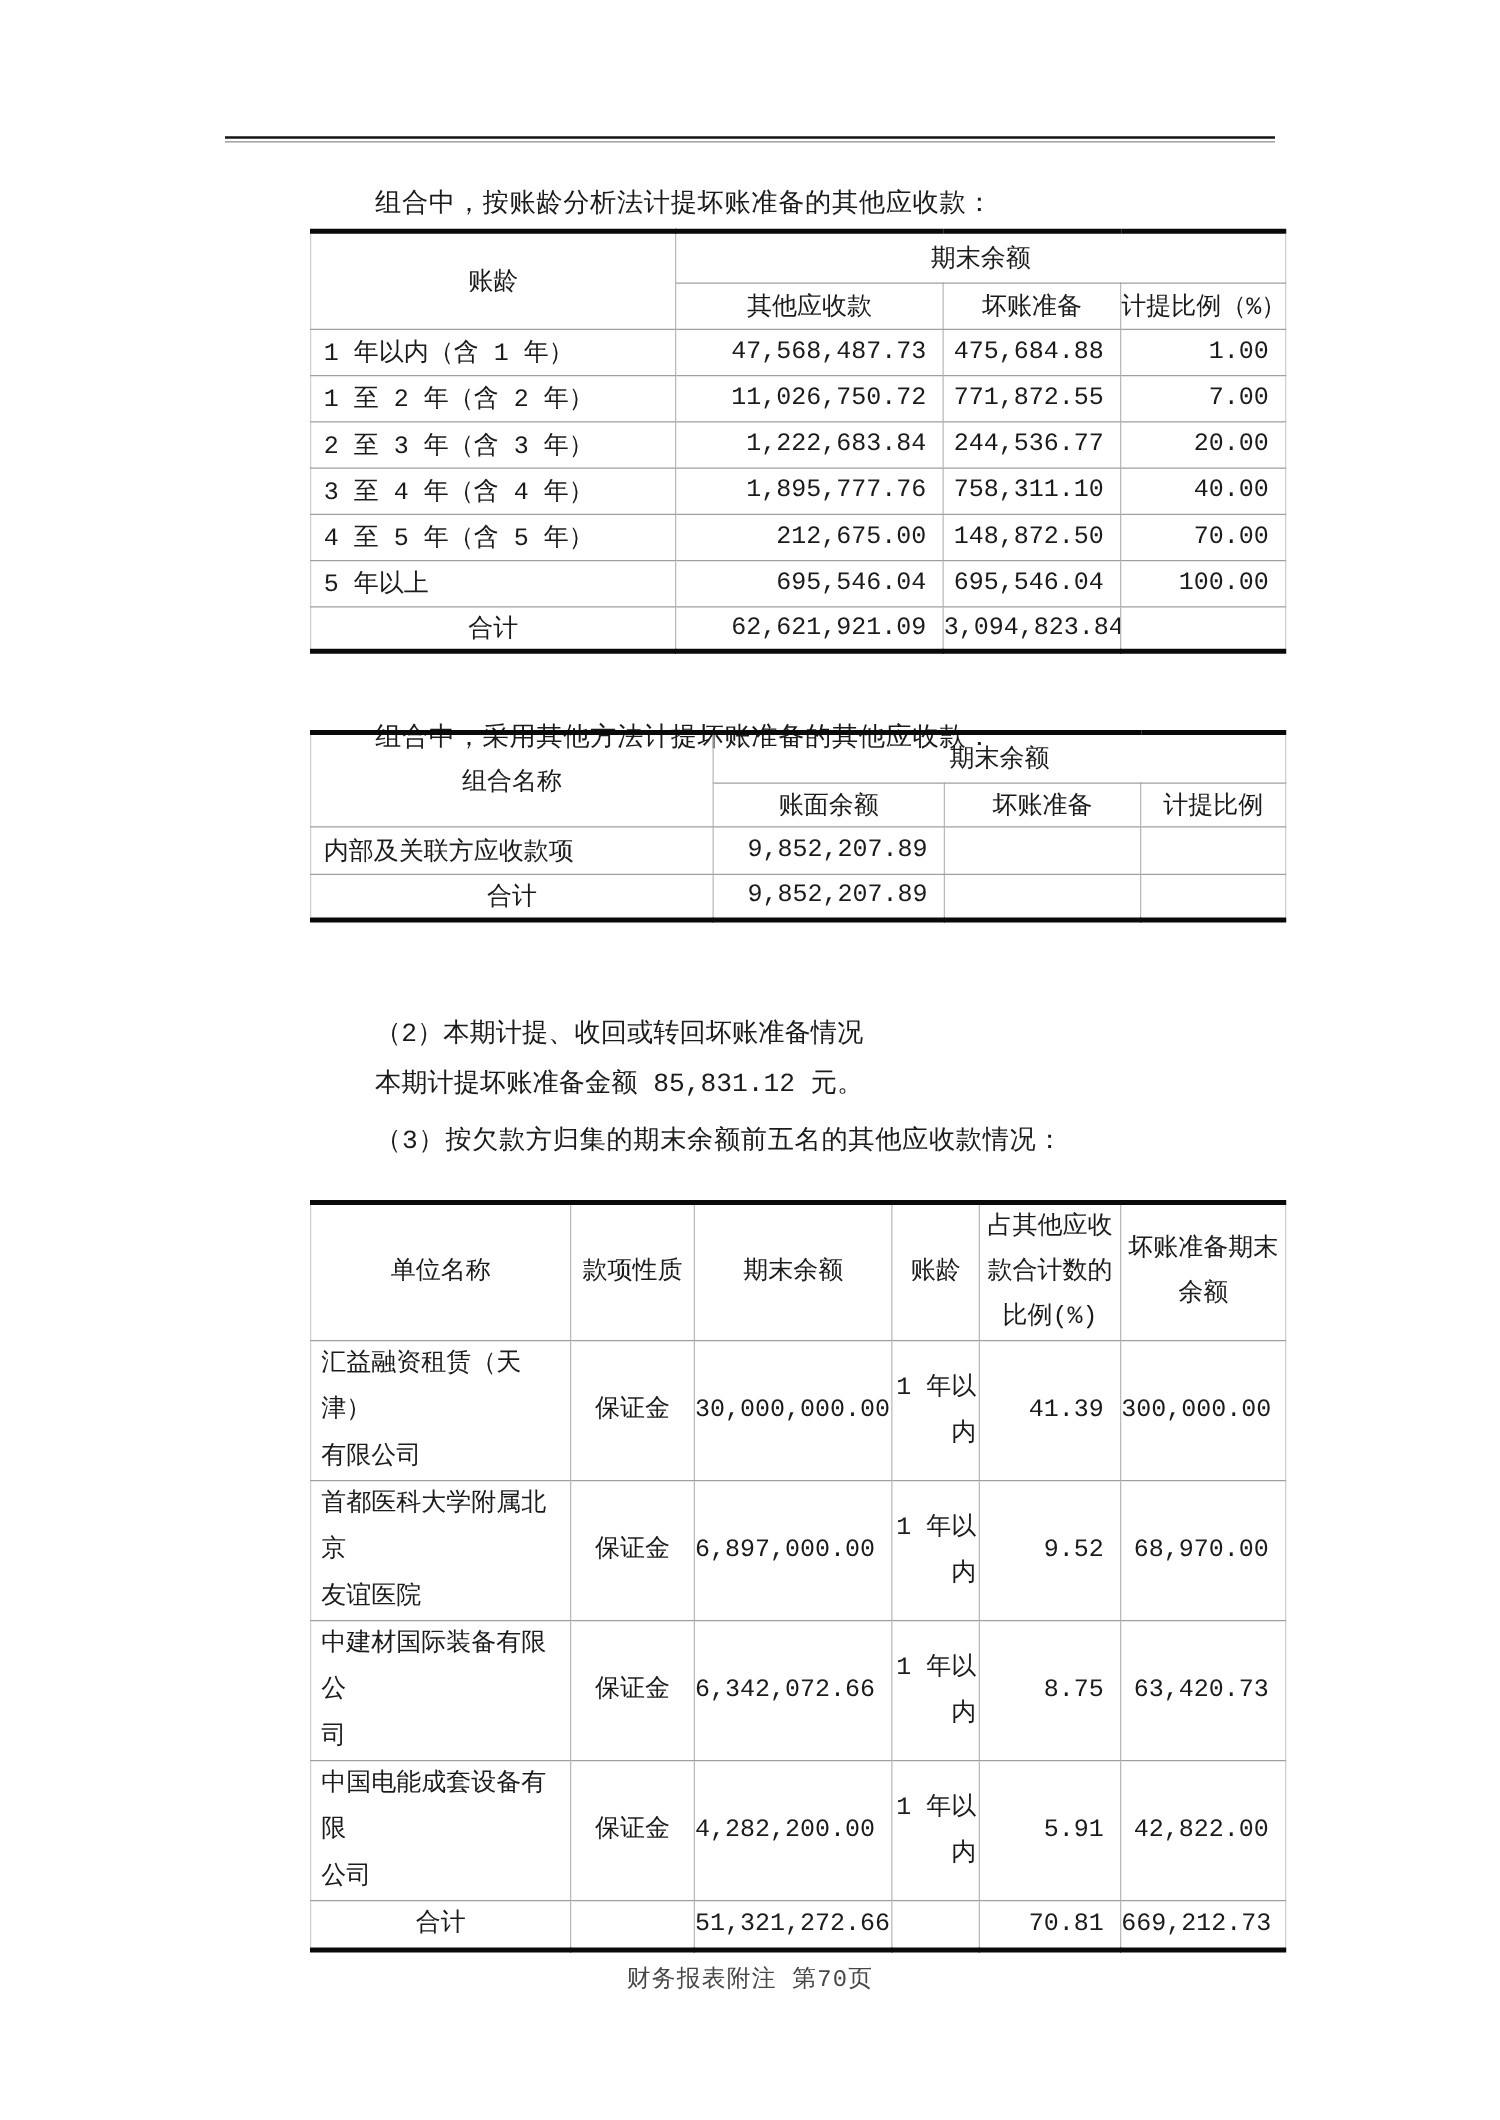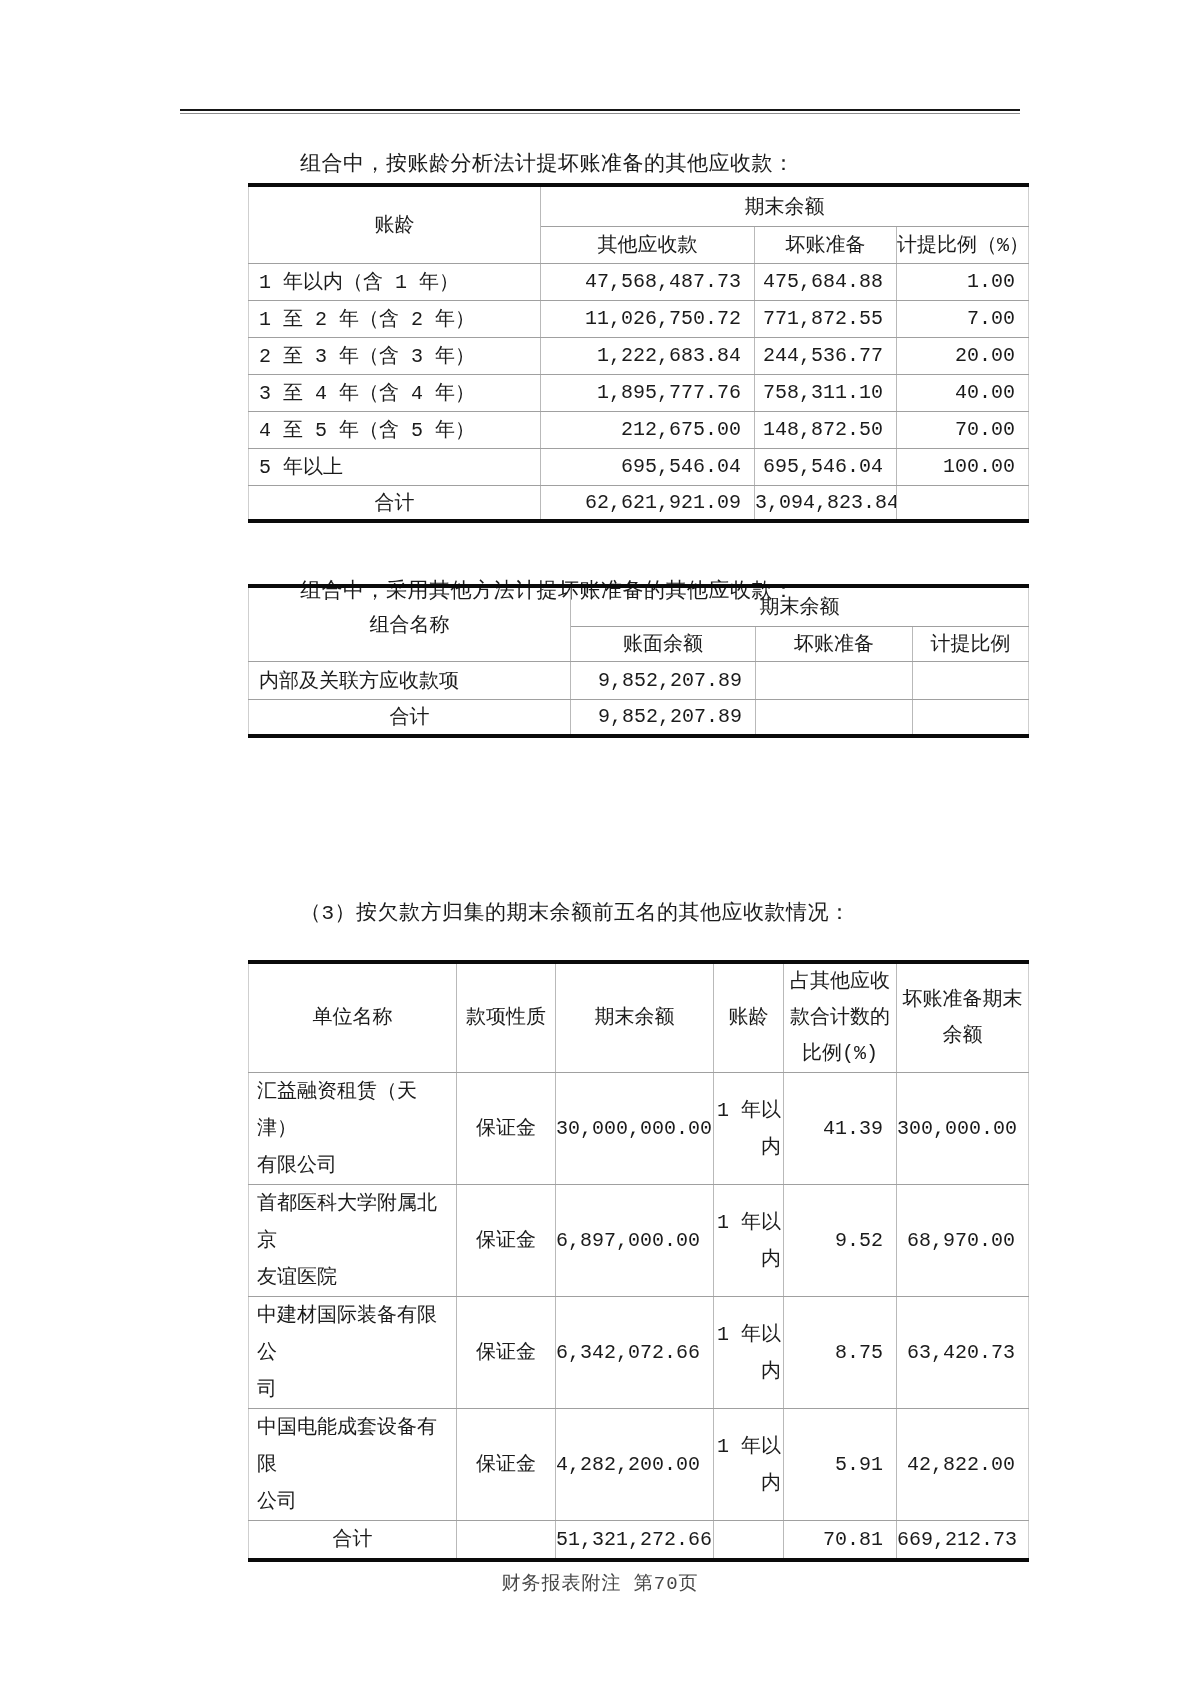--- a/index.html
+++ b/index.html
@@ -149,20 +149,22 @@
       </tr>
       <tr style="height:37px;">
         <td class="ctr">合计</td>
         <td class="num">9,852,207.89</td>
         <td class="num"></td>
         <td class="num"></td>
       </tr>
     </tbody>
   </table>
 
+  <div class="para" style="top:815px;">（2）本期计提、收回或转回坏账准备情况</div>
+  <div class="para" style="top:855px;">本期计提坏账准备金额 85,831.12 元。</div>
 
   <div class="sec-title" style="top:900px;">（3）按欠款方归集的期末余额前五名的其他应收款情况：</div>
 
   <table class="doc t3" style="top:960px;">
     <colgroup>
       <col style="width:208px">
         <col style="width:99px">
         <col style="width:158px">
         <col style="width:70px">
         <col style="width:113px">

